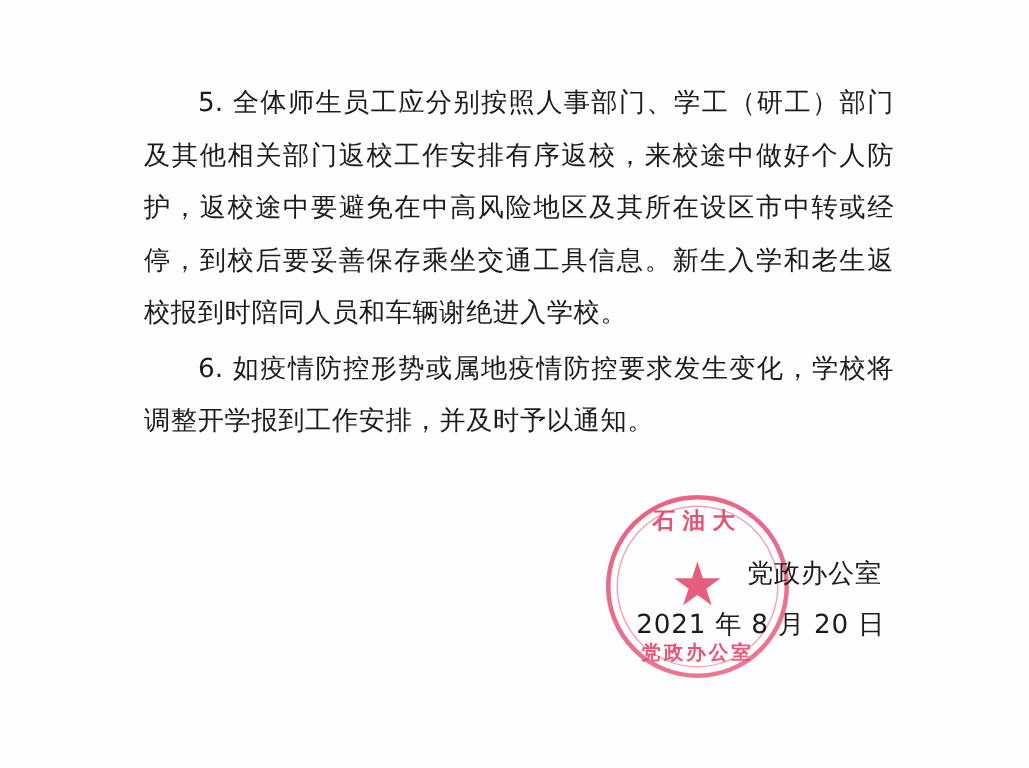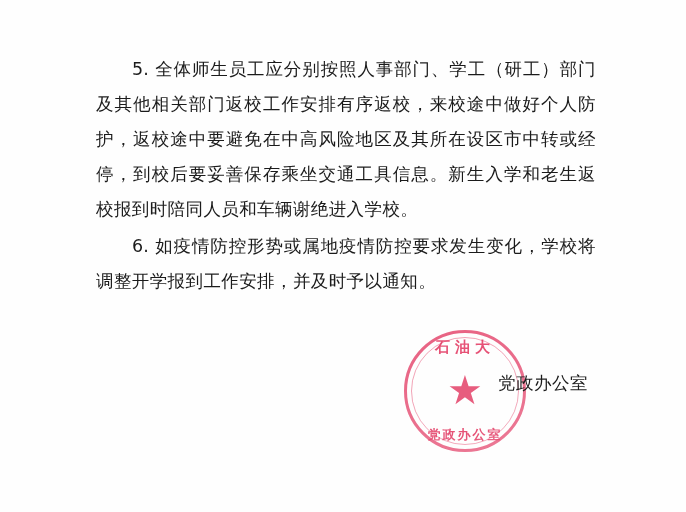--- a/index.html
+++ b/index.html
@@ -152,15 +152,16 @@
     <div class="ring"></div>
     <div class="ring inner"></div>
     <div class="seal-top-text">石油大</div>
     <div class="star">★</div>
     <div class="seal-bottom-text">党政办公室</div>
     <div class="seal-fade"></div>
   </div>
 
   <div class="sign-block">
     <div class="sign-line sign-org">党政办公室</div>
+    <div class="sign-line sign-date">2021 年 8 月 20 日</div>
   </div>
 
 </div>
 
 </body></html>

